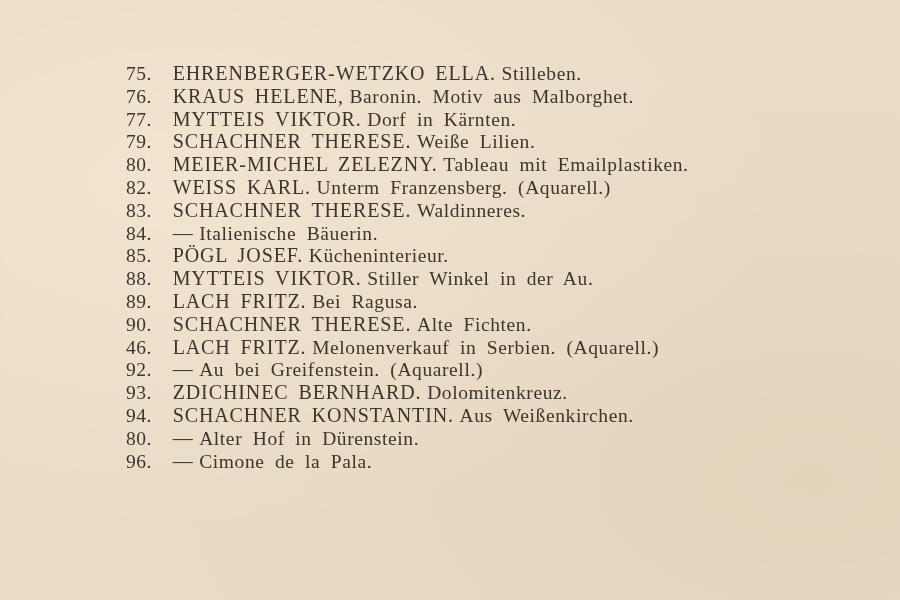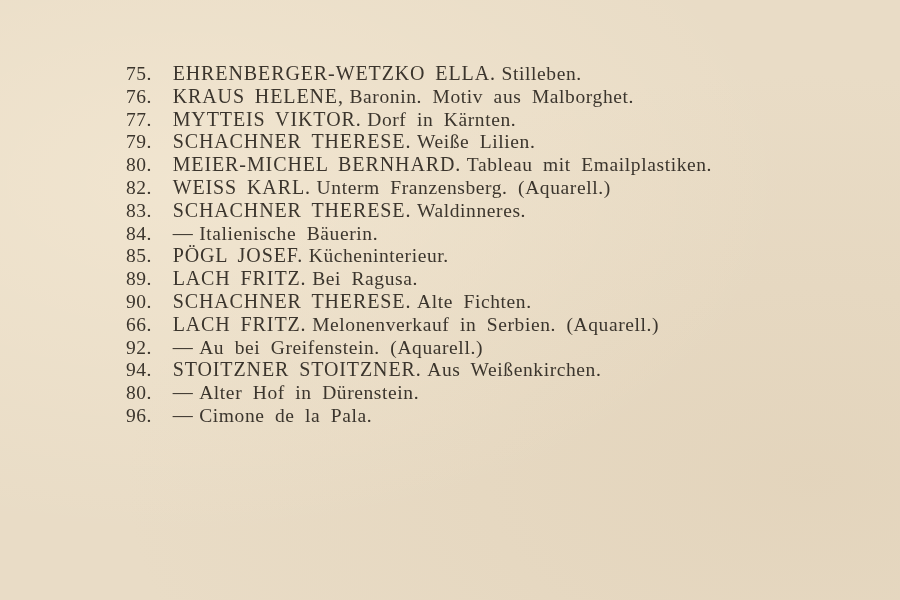--- a/index.html
+++ b/index.html
@@ -55,25 +55,27 @@
     }
   </style>
 </head>
 <body>
 
 <div class="page">
   <div class="entry"><span class="num numtxt">75.</span> <span class="artist">EHRENBERGER-WETZKO ELLA.</span> <span class="title">Stilleben.</span></div>
   <div class="entry"><span class="num numtxt">76.</span> <span class="artist">KRAUS HELENE,</span> <span class="title">Baronin. Motiv aus Malborghet.</span></div>
   <div class="entry"><span class="num numtxt">77.</span> <span class="artist">MYTTEIS VIKTOR.</span> <span class="title">Dorf in Kärnten.</span></div>
   <div class="entry"><span class="num numtxt">79.</span> <span class="artist">SCHACHNER THERESE.</span> <span class="title">Weiße Lilien.</span></div>
-  <div class="entry"><span class="num numtxt">80.</span> <span class="artist">MEIER-MICHEL BERNHARD.</span> <span class="title">Tableau mit Emailplastiken.</span></div>
+  <div class="entry"><span class="num numtxt">80.</span> <span class="artist">MEIER-MICHEL ZELEZNY.</span> <span class="title">Tableau mit Emailplastiken.</span></div>
   <div class="entry"><span class="num numtxt">82.</span> <span class="artist">WEISS KARL.</span> <span class="title">Unterm Franzensberg. (Aquarell.)</span></div>
   <div class="entry"><span class="num numtxt">83.</span> <span class="artist">SCHACHNER THERESE.</span> <span class="title">Waldinneres.</span></div>
   <div class="entry"><span class="num numtxt">84.</span> <span class="artist">—</span> <span class="title">Italienische Bäuerin.</span></div>
   <div class="entry"><span class="num numtxt">85.</span> <span class="artist">PÖGL JOSEF.</span> <span class="title">Kücheninterieur.</span></div>
+  <div class="entry"><span class="num numtxt">88.</span> <span class="artist">MYTTEIS VIKTOR.</span> <span class="title">Stiller Winkel in der Au.</span></div>
   <div class="entry"><span class="num numtxt">89.</span> <span class="artist">LACH FRITZ.</span> <span class="title">Bei Ragusa.</span></div>
   <div class="entry"><span class="num numtxt">90.</span> <span class="artist">SCHACHNER THERESE.</span> <span class="title">Alte Fichten.</span></div>
-  <div class="entry"><span class="num numtxt">66.</span> <span class="artist">LACH FRITZ.</span> <span class="title">Melonenverkauf in Serbien. (Aquarell.)</span></div>
+  <div class="entry"><span class="num numtxt">46.</span> <span class="artist">LACH FRITZ.</span> <span class="title">Melonenverkauf in Serbien. (Aquarell.)</span></div>
   <div class="entry"><span class="num numtxt">92.</span> <span class="artist">—</span> <span class="title">Au bei Greifenstein. (Aquarell.)</span></div>
-  <div class="entry"><span class="num numtxt">94.</span> <span class="artist">STOITZNER STOITZNER.</span> <span class="title">Aus Weißenkirchen.</span></div>
+  <div class="entry"><span class="num numtxt">93.</span> <span class="artist">ZDICHINEC BERNHARD.</span> <span class="title">Dolomitenkreuz.</span></div>
+  <div class="entry"><span class="num numtxt">94.</span> <span class="artist">SCHACHNER KONSTANTIN.</span> <span class="title">Aus Weißenkirchen.</span></div>
   <div class="entry"><span class="num numtxt">80.</span> <span class="artist">—</span> <span class="title">Alter Hof in Dürenstein.</span></div>
   <div class="entry"><span class="num numtxt">96.</span> <span class="artist">—</span> <span class="title">Cimone de la Pala.</span></div>
 </div>
 
 </body></html>

